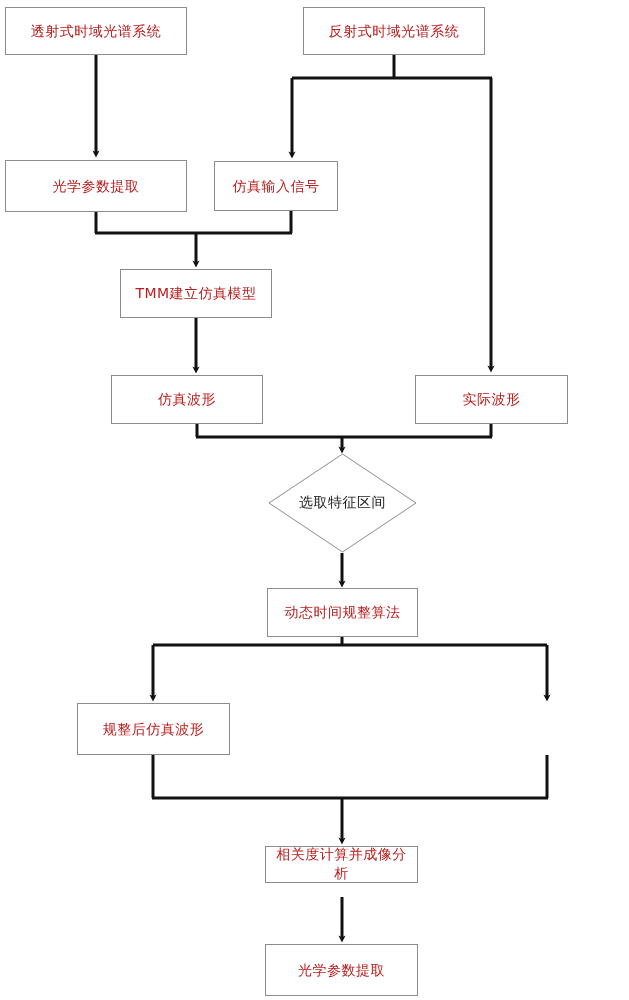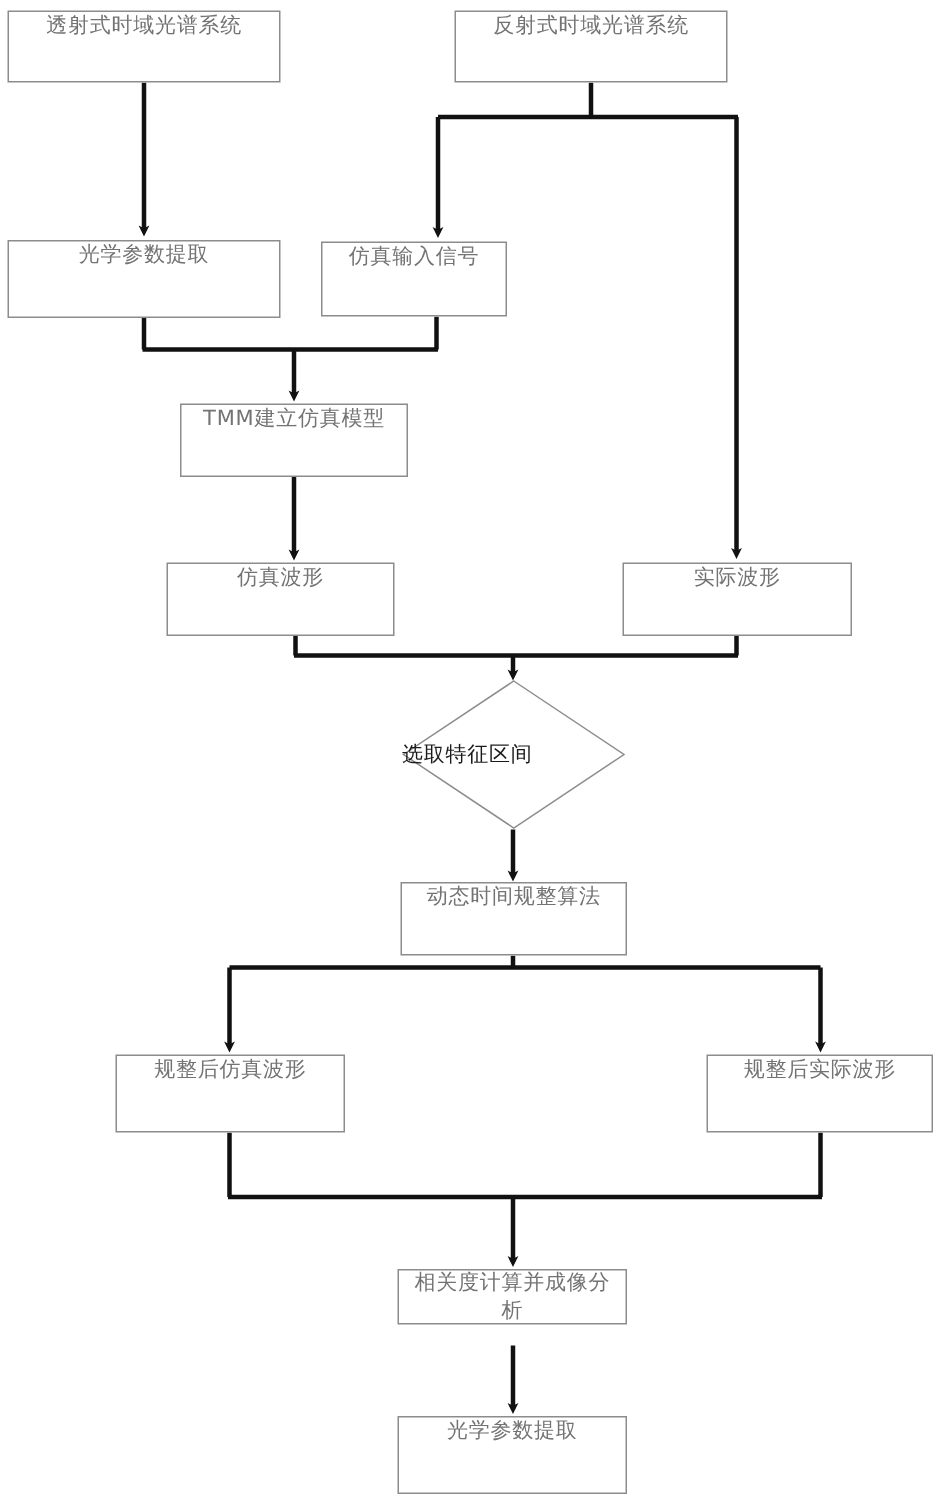--- a/index.html
+++ b/index.html
@@ -21,38 +21,39 @@
     top: 0;
     width: 629px;
     height: 1000px;
   }
   .node {
     position: absolute;
     box-sizing: border-box;
     border: 1px solid #8c8c8c;
     background: #ffffff;
     display: flex;
-    align-items: flex-start;
+    align-items: center;
     justify-content: center;
     text-align: center;
-    color: #737373;
+    color: #b91c1c;
     font-size: 14px;
     line-height: 1.35;
     letter-spacing: 0.5px;
     z-index: 3;
   }
   .node span {
     display: block;
     padding: 0 4px;
   }
   .diamond-wrap {
     position: absolute;
     z-index: 3;
     display: flex;
     align-items: center;
+    justify-content: center;
   }
   .diamond-wrap svg.dshape {
     position: absolute;
     left: 0;
     top: 0;
   }
   .diamond-wrap span {
     position: relative;
     z-index: 2;
     font-size: 14px;
@@ -143,23 +144,20 @@
     <span>选取特征区间</span>
   </div>
 
   <div class="node" style="left:267px; top:588px; width:151px; height:49px;">
     <span>动态时间规整算法</span>
   </div>
 
   <div class="node" style="left:77px; top:703px; width:153px; height:52px;">
     <span>规整后仿真波形</span>
   </div>
-  <div class="node" style="left:471px; top:703px; width:151px; height:52px;">
-    <span>规整后实际波形</span>
-  </div>
 
   <div class="node" style="left:265px; top:846px; width:153px; height:37px;font-family:Liberation Serif, serif;">
     <span style="max-width:140px;">相关度计算并成像分析</span>
   </div>
 
   <div class="node" style="left:265px; top:944px; width:153px; height:52px;">
     <span>光学参数提取</span>
   </div>
 
 </div>

